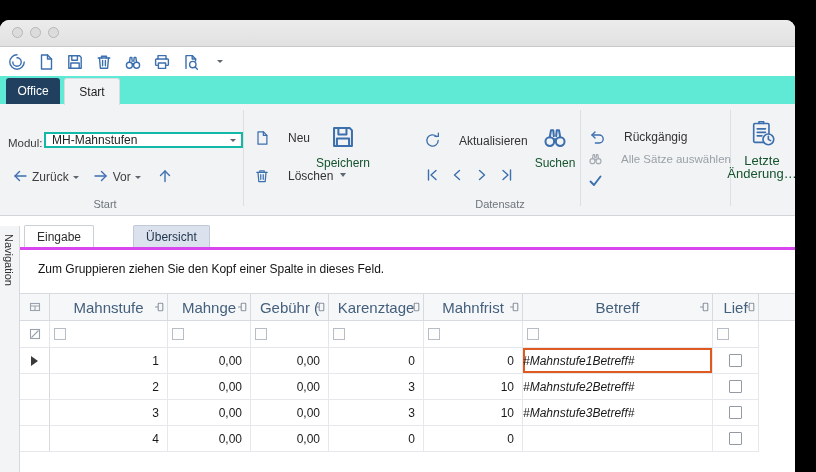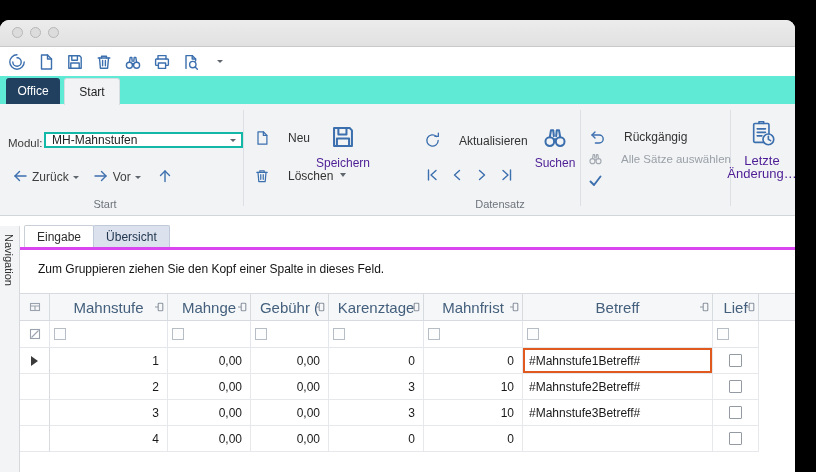--- a/index.html
+++ b/index.html
@@ -43,40 +43,40 @@
                font-size:11.5px;color:#3c3c3c;}
   .combo{position:absolute;left:44px;top:28px;width:199px;height:16px;background:#fff;
          border:2px solid #14b8a6;box-sizing:border-box;display:flex;align-items:center;}
   .combo-text{flex:1;padding-left:6px;color:#222;}
   .combo .caret{margin-right:5px;}
   .navrow{position:absolute;left:12px;top:63px;height:20px;display:flex;align-items:center;}
   .navrow .lbl{margin-left:4px;color:#3f3f3f;}
   .navrow .caret{margin-left:4px;}
   .rbtn{position:absolute;display:flex;align-items:center;gap:18px;color:#333;}
   .rbtn.disabled{color:#9aa0a7;font-size:11.5px;}
-  .bigbtn{position:absolute;display:flex;flex-direction:column;align-items:center;color:#4c1d95;}
+  .bigbtn{position:absolute;display:flex;flex-direction:column;align-items:center;color:#14532d;}
   .bigbtn .blabel{margin-top:7px;text-align:center;line-height:13px;}
   .bigbtn .caret{margin-top:3px;}
   .recnav{position:absolute;left:424px;top:62px;display:flex;gap:9px;align-items:center;}
   .recnav .icbtn{width:16px;height:18px;display:flex;align-items:center;justify-content:center;}
 
   
   .navstrip{position:absolute;left:0;top:206px;width:20px;height:246px;background:#f3f4f6;
             border-right:1px solid #d5d8dd;box-sizing:border-box;}
   .navstrip span{writing-mode:vertical-rl;font-size:11px;color:#2f2f2f;
                  position:absolute;top:8px;left:3px;}
 
   
   .tabstrip{position:absolute;left:20px;top:206px;width:775px;height:24px;background:#fff;
             border-bottom:3px solid #d946ef;display:flex;align-items:flex-end;
             padding-left:4px;box-sizing:border-box;}
   .vtab{height:22px;padding:0 12px;display:flex;align-items:center;font-size:12px;color:#2d2d2d;
         border:1px solid #c9cfd6;border-bottom:none;background:#fff;box-sizing:border-box;
         border-radius:2px 2px 0 0;margin-right:-1px;}
-  .vtab.selected{background:#dbe2ee;border-color:#bfc9d8;color:#22364e;}
+  .vtab.selected{background:#dbe2ee;border-color:#bfc9d8;color:#22364e;margin-left:40px;}
 
   .hint{position:absolute;left:38px;top:242px;font-size:12px;color:#141414;}
 
   
   .grid{position:absolute;left:20px;top:273px;width:775px;}
   .grow{display:grid;grid-template-columns:30px 118px 83px 78px 95px 99px 190px 46px 36px;}
   .hcell{height:28px;background:#f6f7f9;border-top:1px solid #d7dbe0;border-bottom:1px solid #d7dbe0;
          border-right:1px solid #d7dbe0;display:flex;align-items:center;justify-content:center;
          position:relative;font-size:15px;color:#44607d;box-sizing:border-box;}
   .hcell .pin{position:absolute;right:2px;top:50%;transform:translateY(-50%);display:flex;}
@@ -84,21 +84,21 @@
   .pin-ic{fill:none;stroke:#8d95a1;stroke-width:1.1;}
   .gicon{fill:none;stroke:#9aa2ad;stroke-width:1.1;}
   .fcell{height:27px;background:#fff;border-right:1px solid #e3e6ea;border-bottom:1px solid #e3e6ea;
          display:flex;align-items:center;padding-left:4px;box-sizing:border-box;}
   .fcell.cind{justify-content:center;padding-left:0;}
   .fcell.filler{border:none;}
   .fbox{width:12px;height:12px;border:1px solid #b7bdc5;background:#fdfdfd;box-sizing:border-box;}
   .dcell{height:26px;background:#fff;border-right:1px solid #e6e8ec;border-bottom:1px solid #e6e8ec;
          display:flex;align-items:center;font-size:12px;color:#191919;box-sizing:border-box;}
   .dcell.num{justify-content:flex-end;padding-right:8px;}
-  .dcell.txt{padding-left:6px;}
+  .dcell.txt{font-style:italic;}
   .dcell.chk{justify-content:center;}
   .dcell.ind{justify-content:center;border-right:1px solid #d7dbe0;}
   .dcell.filler{border:none;}
   .dcell.ind.current::after{content:"";display:block;width:0;height:0;
       border-left:7px solid #3a3a3a;border-top:5px solid transparent;border-bottom:5px solid transparent;}
   .cb{width:13px;height:13px;border:1px solid #939aa2;background:#fff;border-radius:1px;
       box-sizing:border-box;}
   .selected-cell{box-shadow:inset 0 0 0 2px #e0591f;}
 </style>
 </head>

